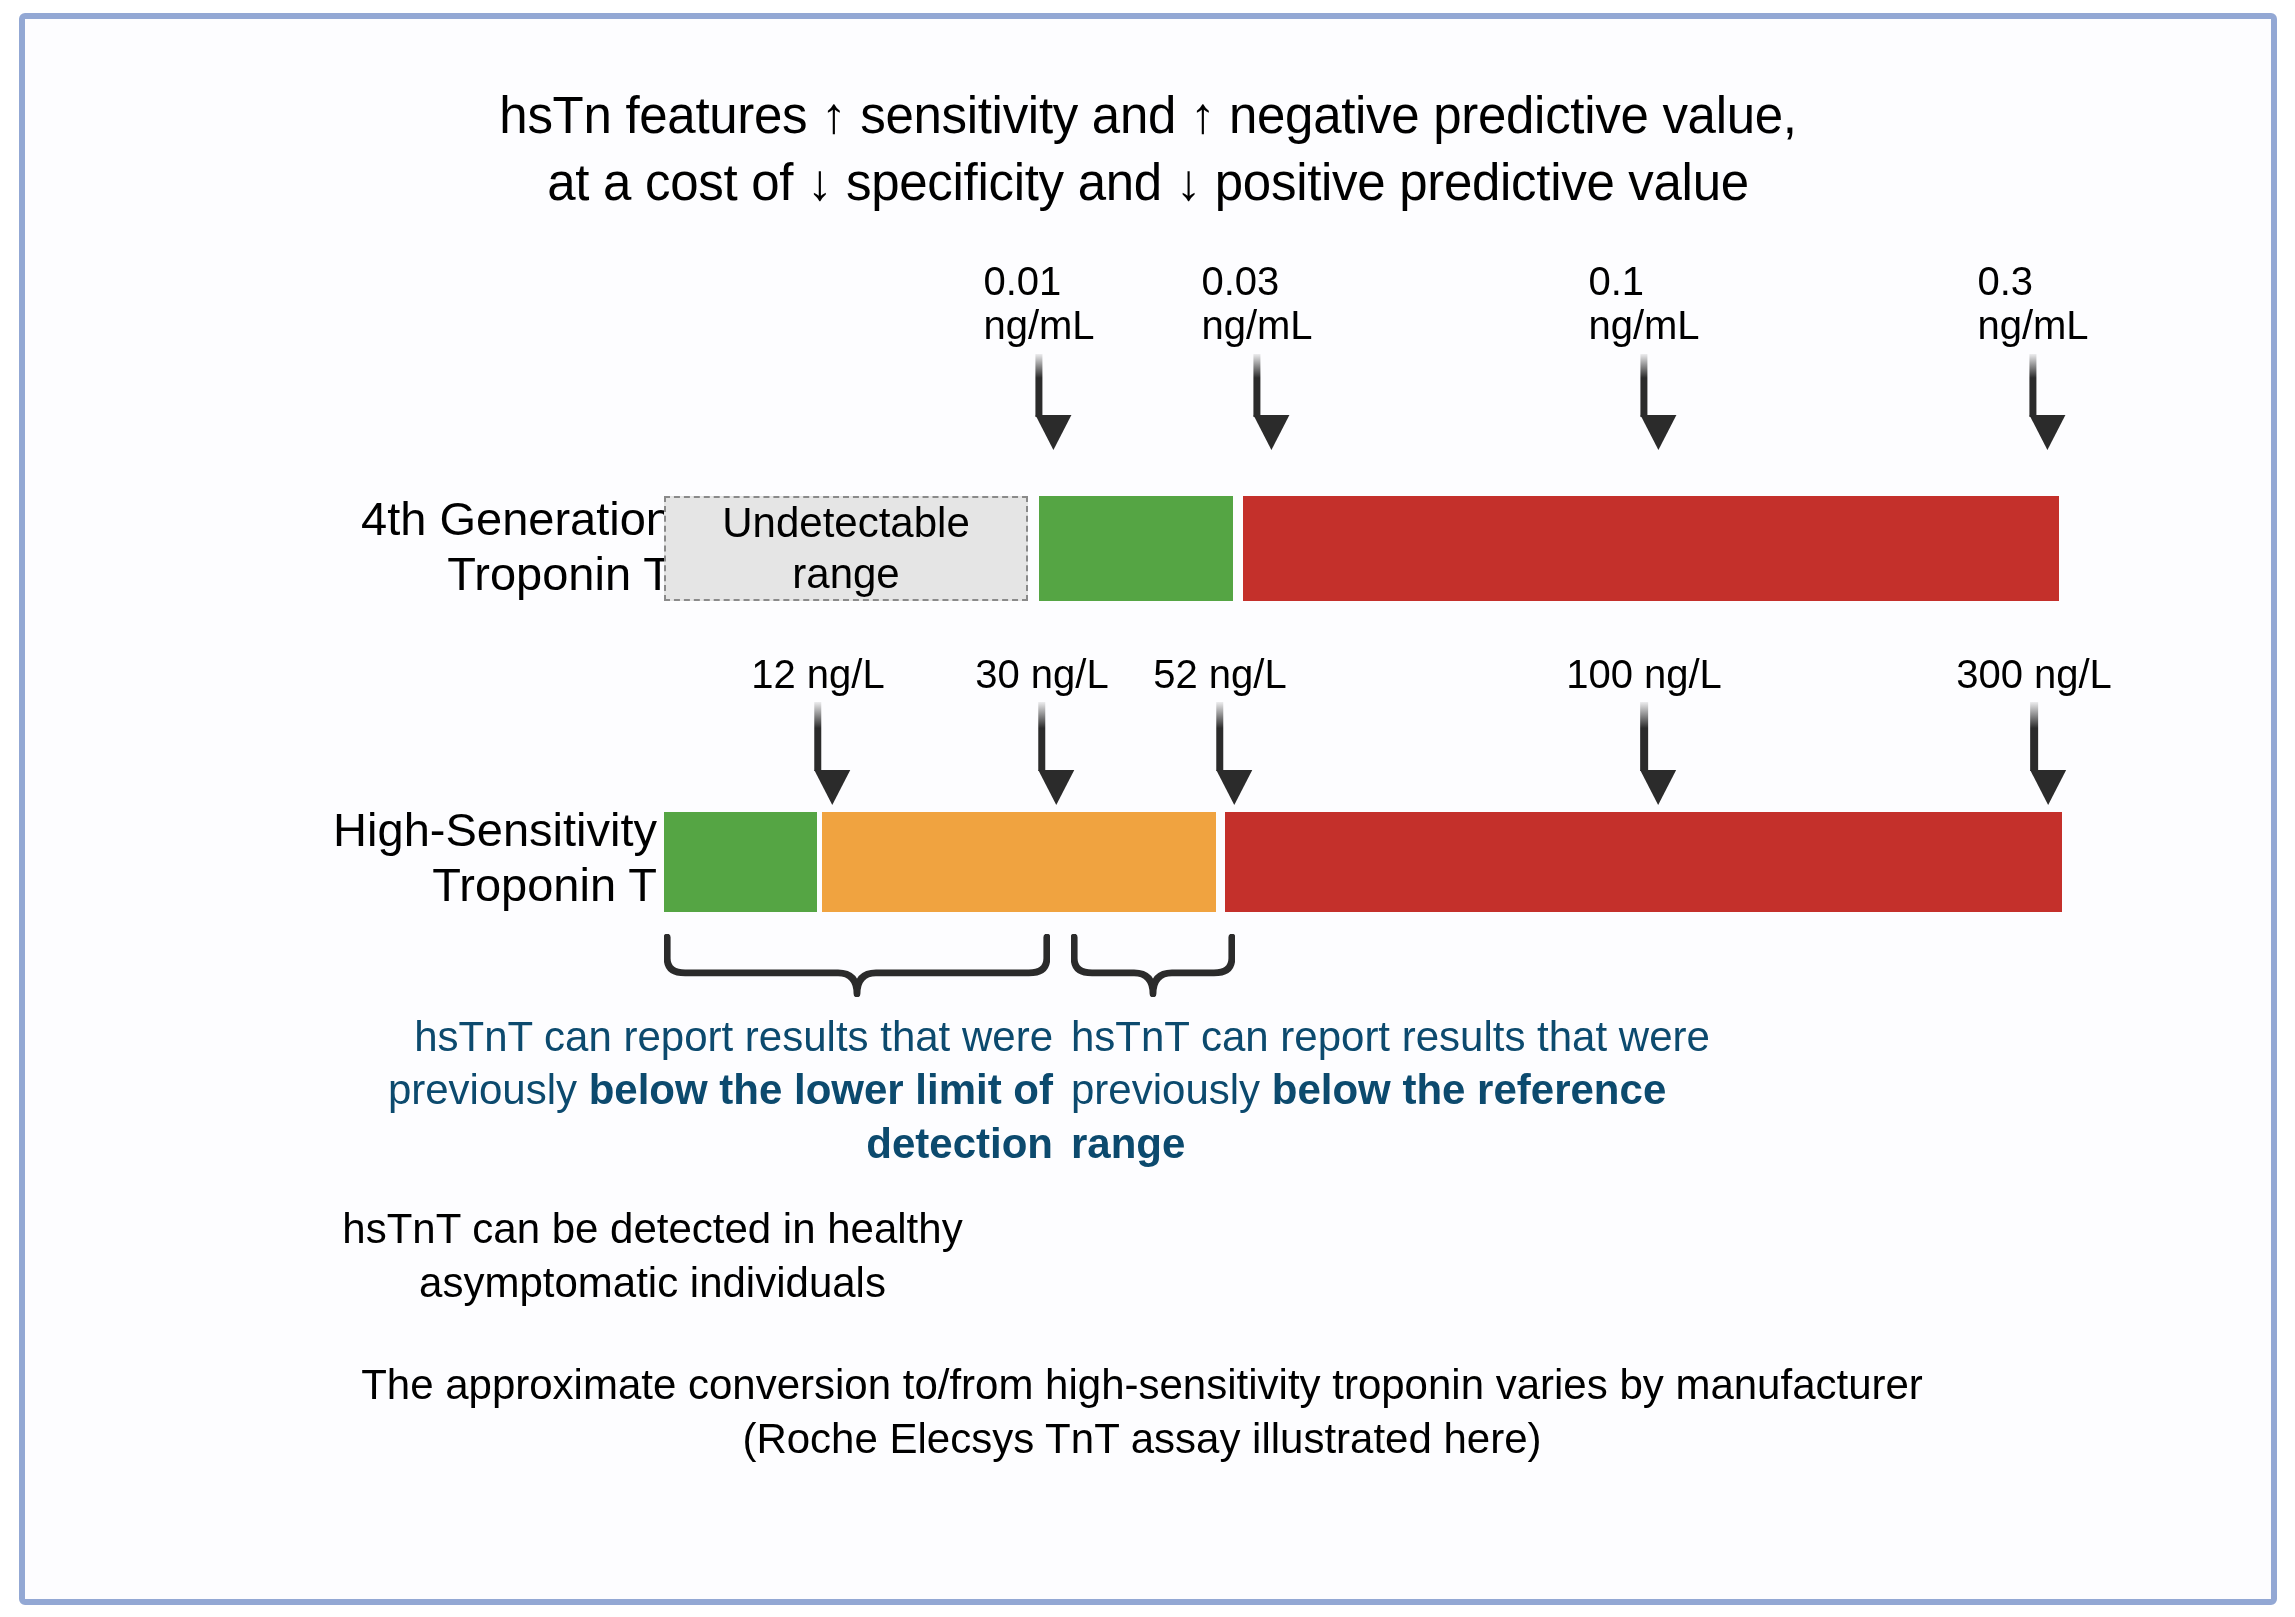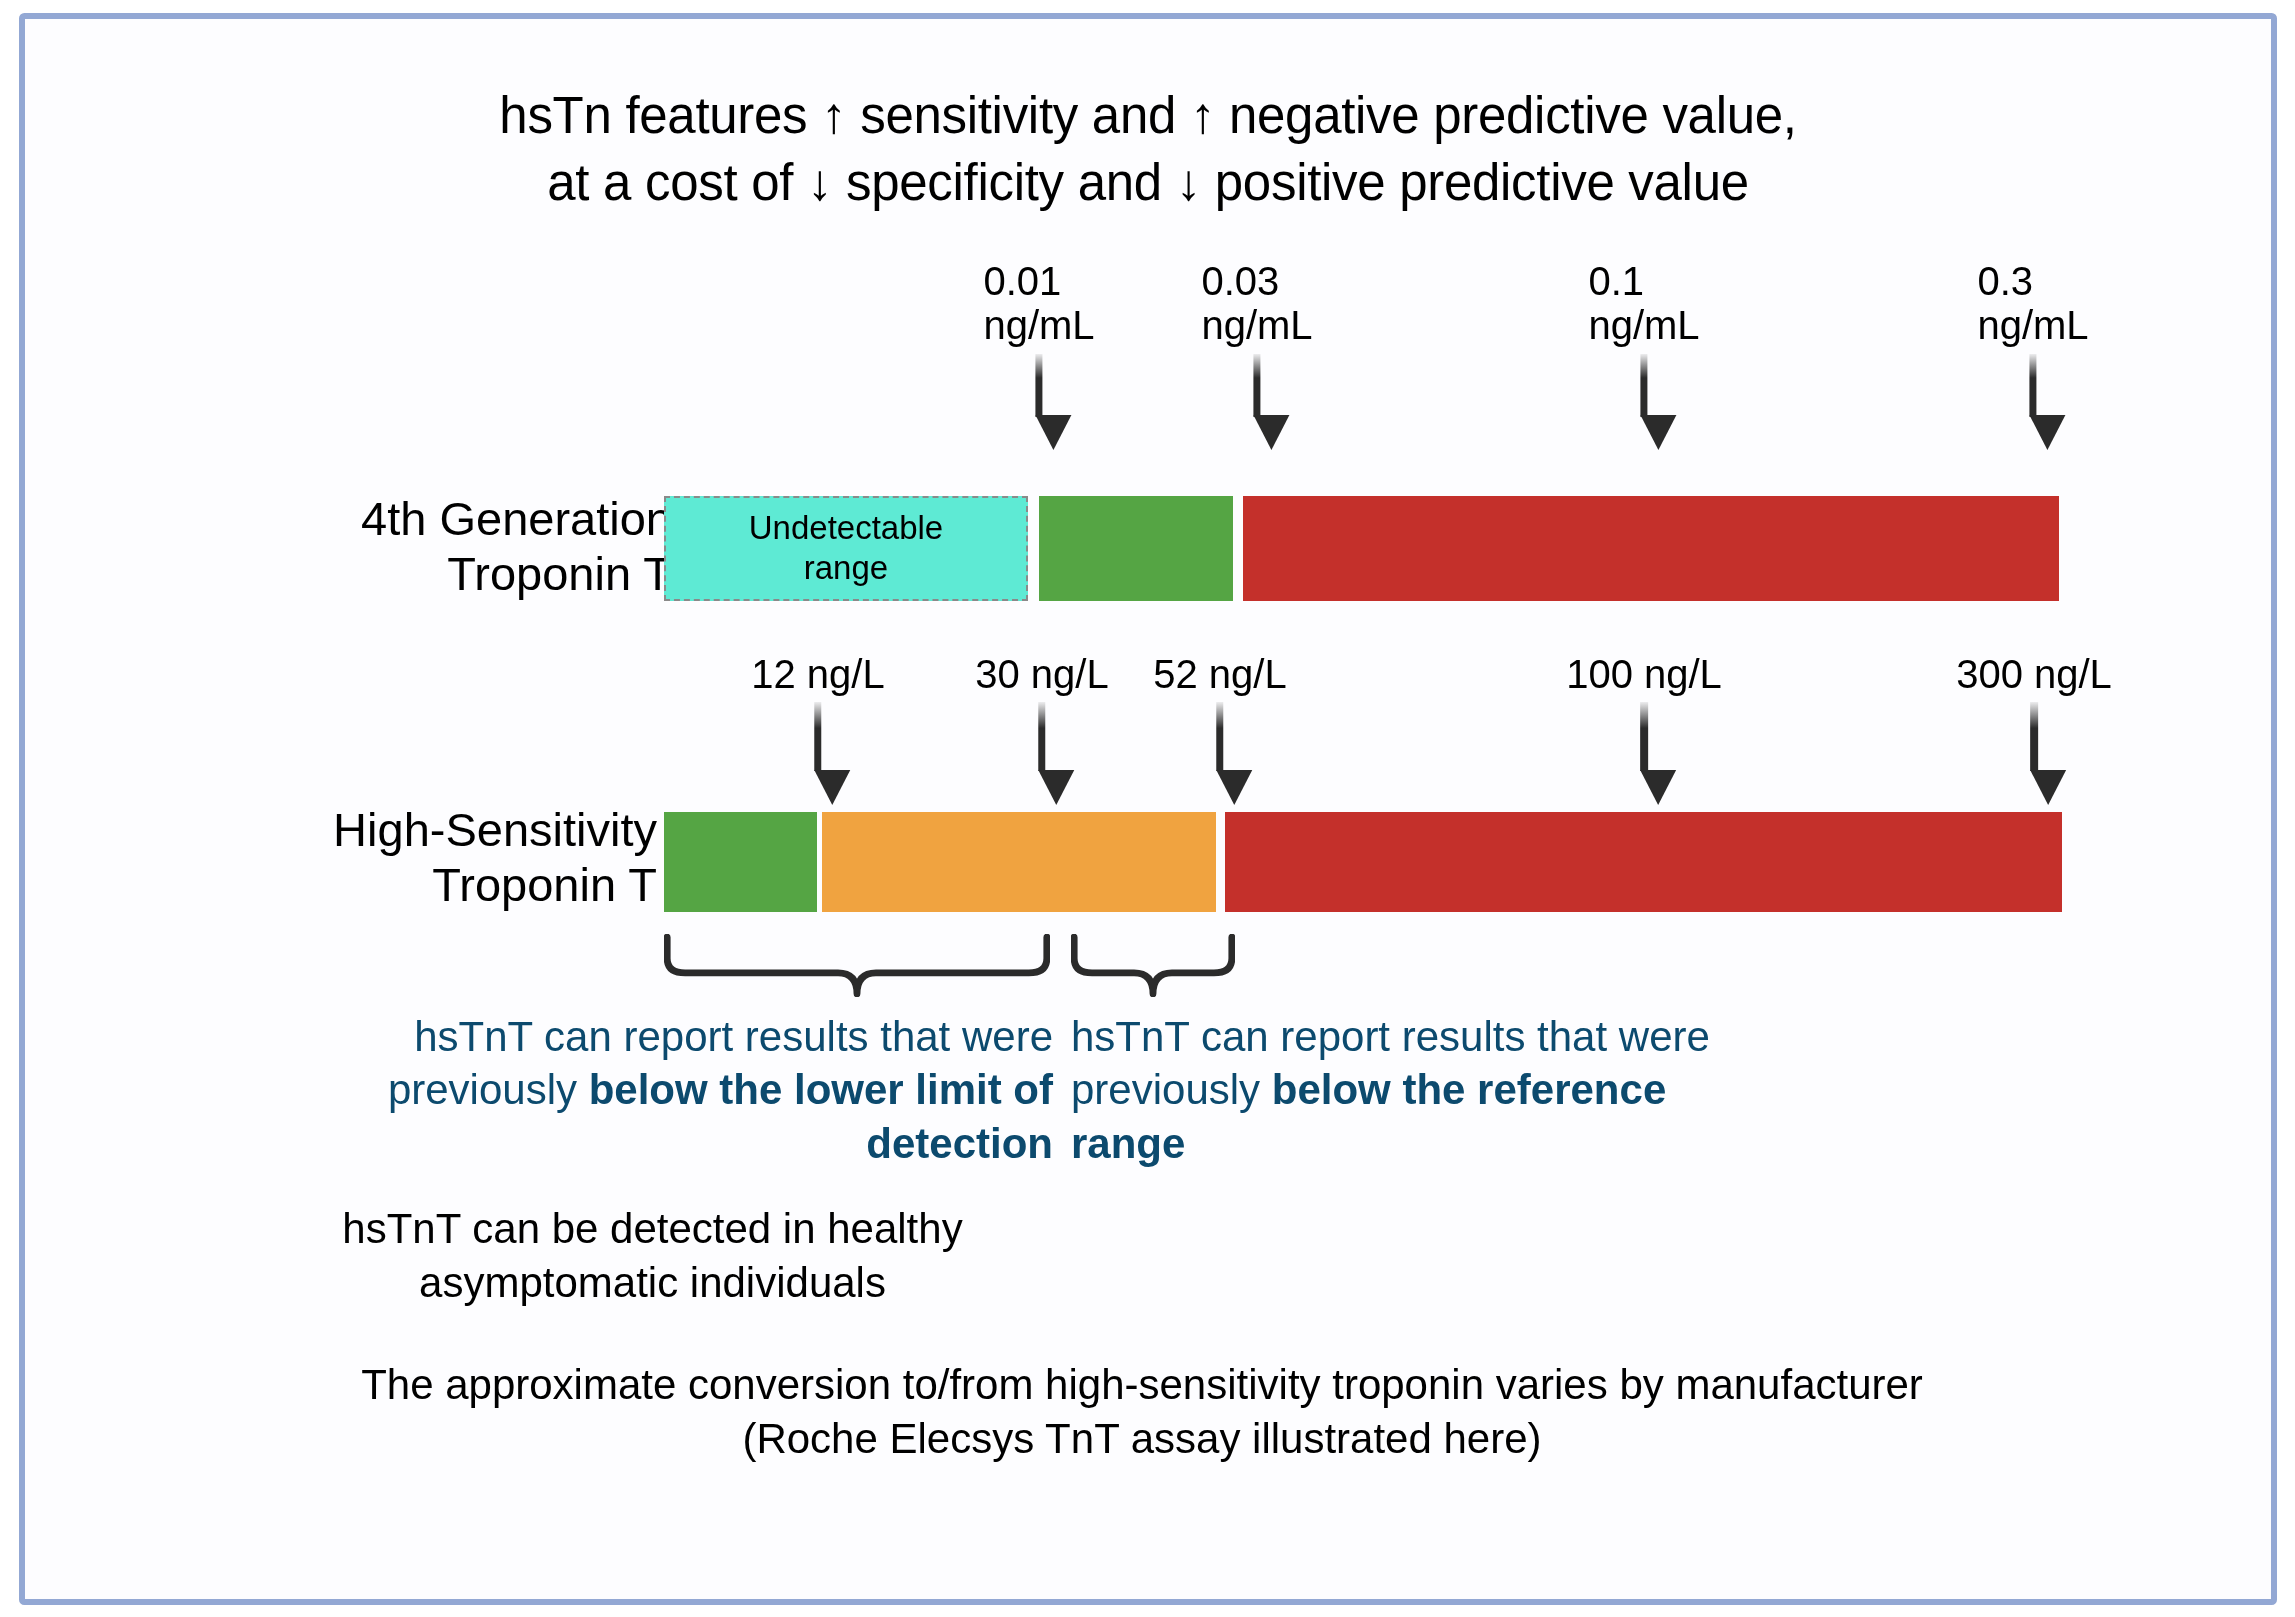--- a/index.html
+++ b/index.html
@@ -67,24 +67,24 @@
 
   
   .bar { position: absolute; }
   .bar.green  { background: #55a544; }
   .bar.orange { background: #f0a340; }
   .bar.red    { background: #c4302b; }
 
   .undetectable {
     position: absolute;
     border: 2.6px dashed #8a8a8a;
-    background: #5eead4;
+    background: #e5e5e5;
     display: flex; align-items: center; justify-content: center;
     text-align: center;
-    font-size: 33px; line-height: 1.22; color: #000;
+    font-size: 42px; line-height: 1.22; color: #000;
     white-space: pre-line;
   }
 
   
   .brace { position: absolute; }
   .brace svg { display: block; width: 100%; height: 100%; }
 
   
   .explain {
     position: absolute;
@@ -102,21 +102,21 @@
     text-align: center;
     font-size: 42px;
     line-height: 1.30;
     color: #000;
     white-space: pre-line;
   }
 </style>
 </head>
 <body>
 
-<div id="frame" style="border-color: rgb(147, 168, 212);">
+<div id="frame" style="border-color: rgb(147, 168, 212); border-radius: 6px;">
   <div id="stage">
 
     <div id="title">hsTn features ↑ sensitivity and ↑ negative predictive value,
 at a cost of ↓ specificity and ↓ positive predictive value</div>
 
     <div class="marker" style="left:1014px; top:240px;">
       <div class="mlabel" style="white-space:pre-line;">0.01
 ng/mL</div>
       <div class="arrow">
         <div class="shaft" style="height: 63px; background: linear-gradient(rgba(43, 43, 43, 0.08) 0%, rgb(43, 43, 43) 38%, rgb(43, 43, 43) 100%);"></div>

